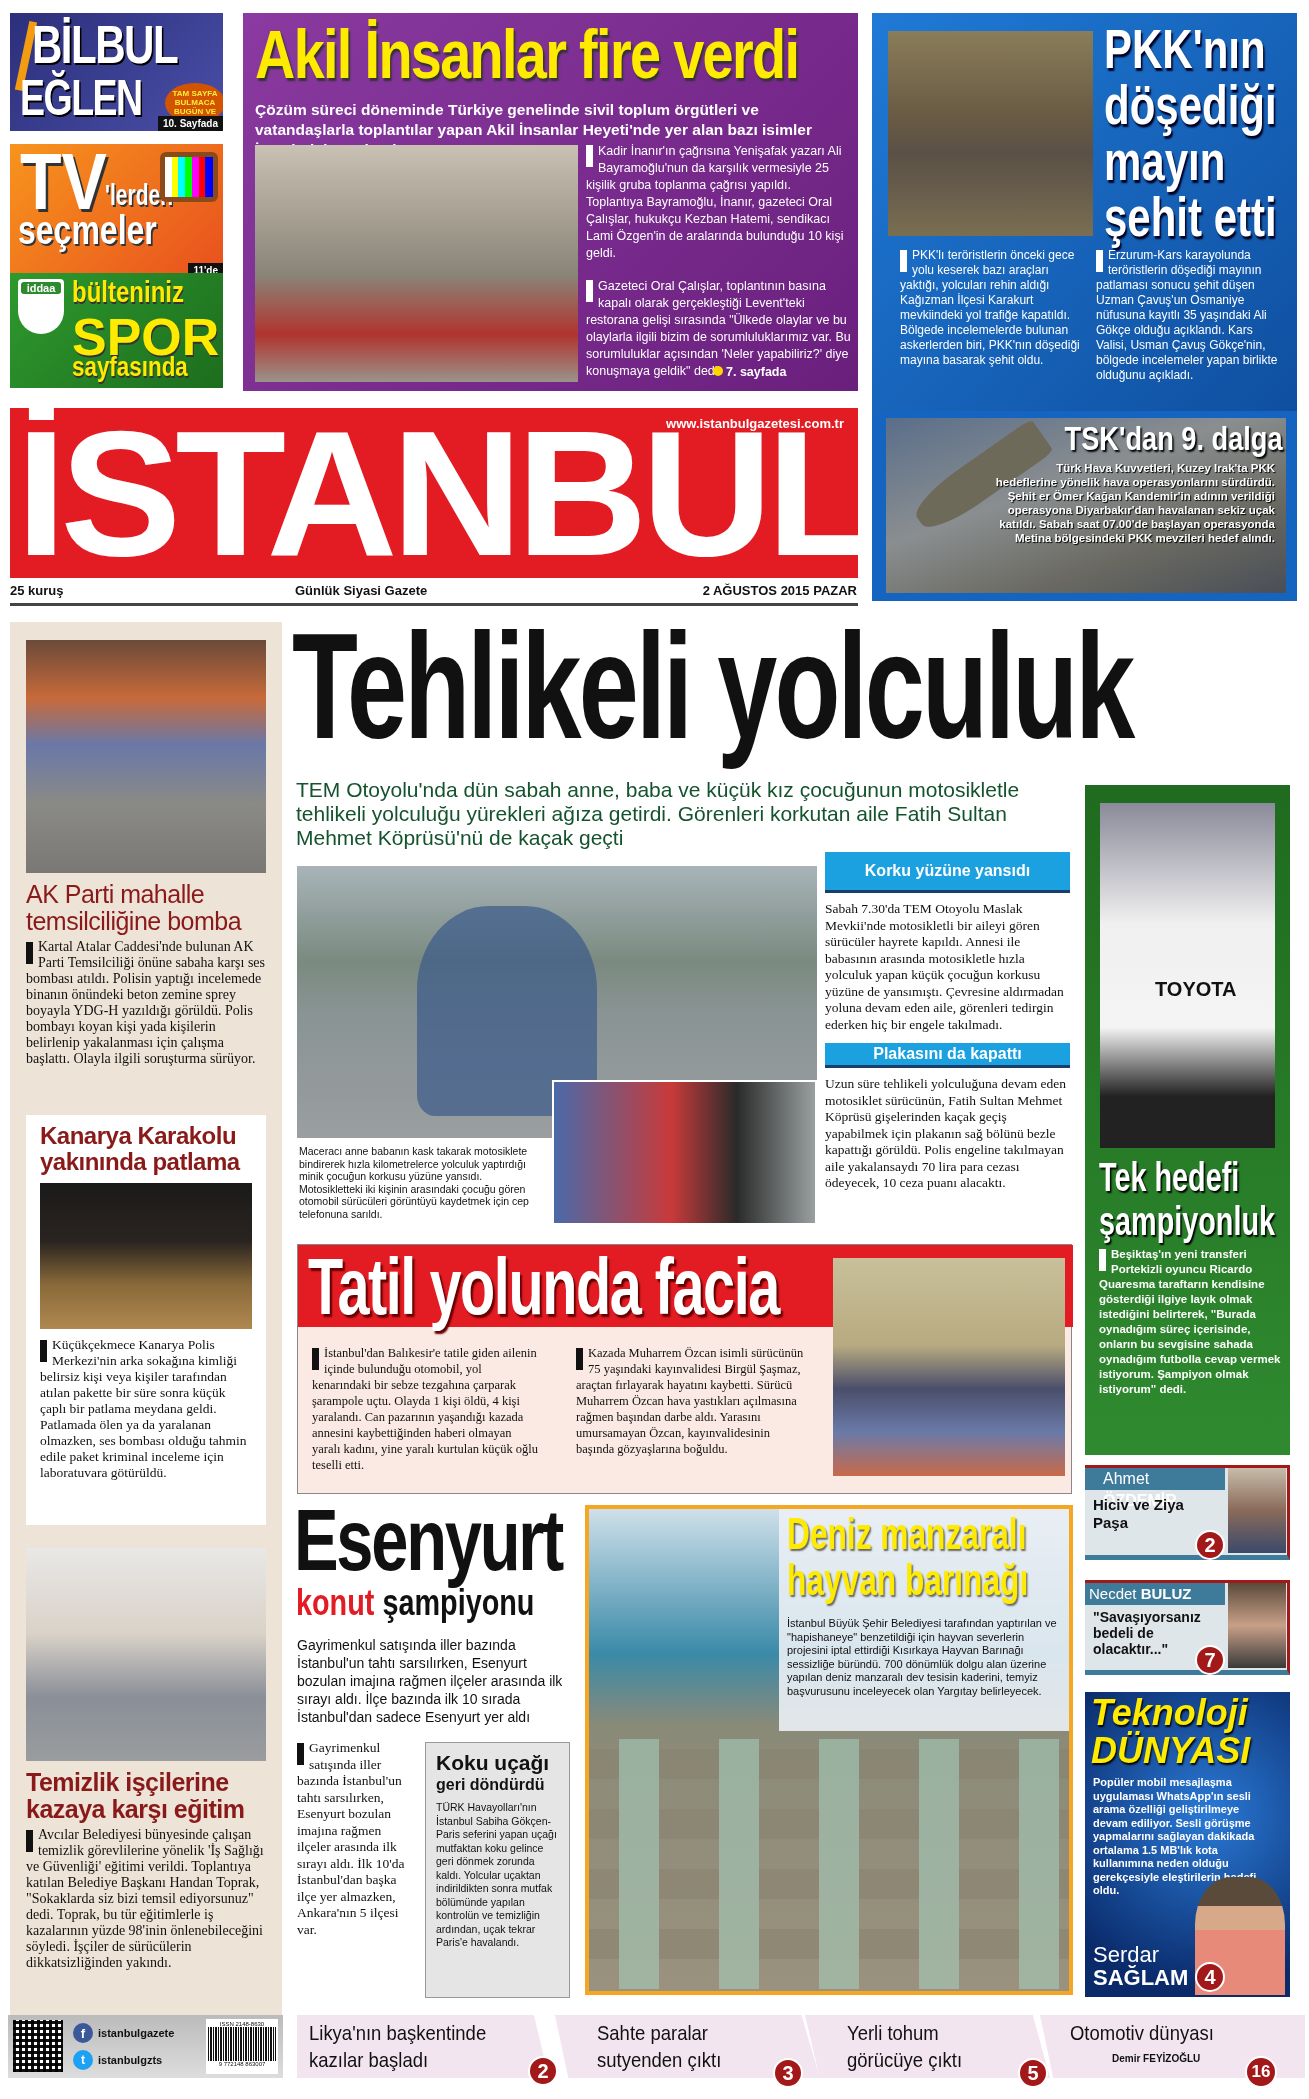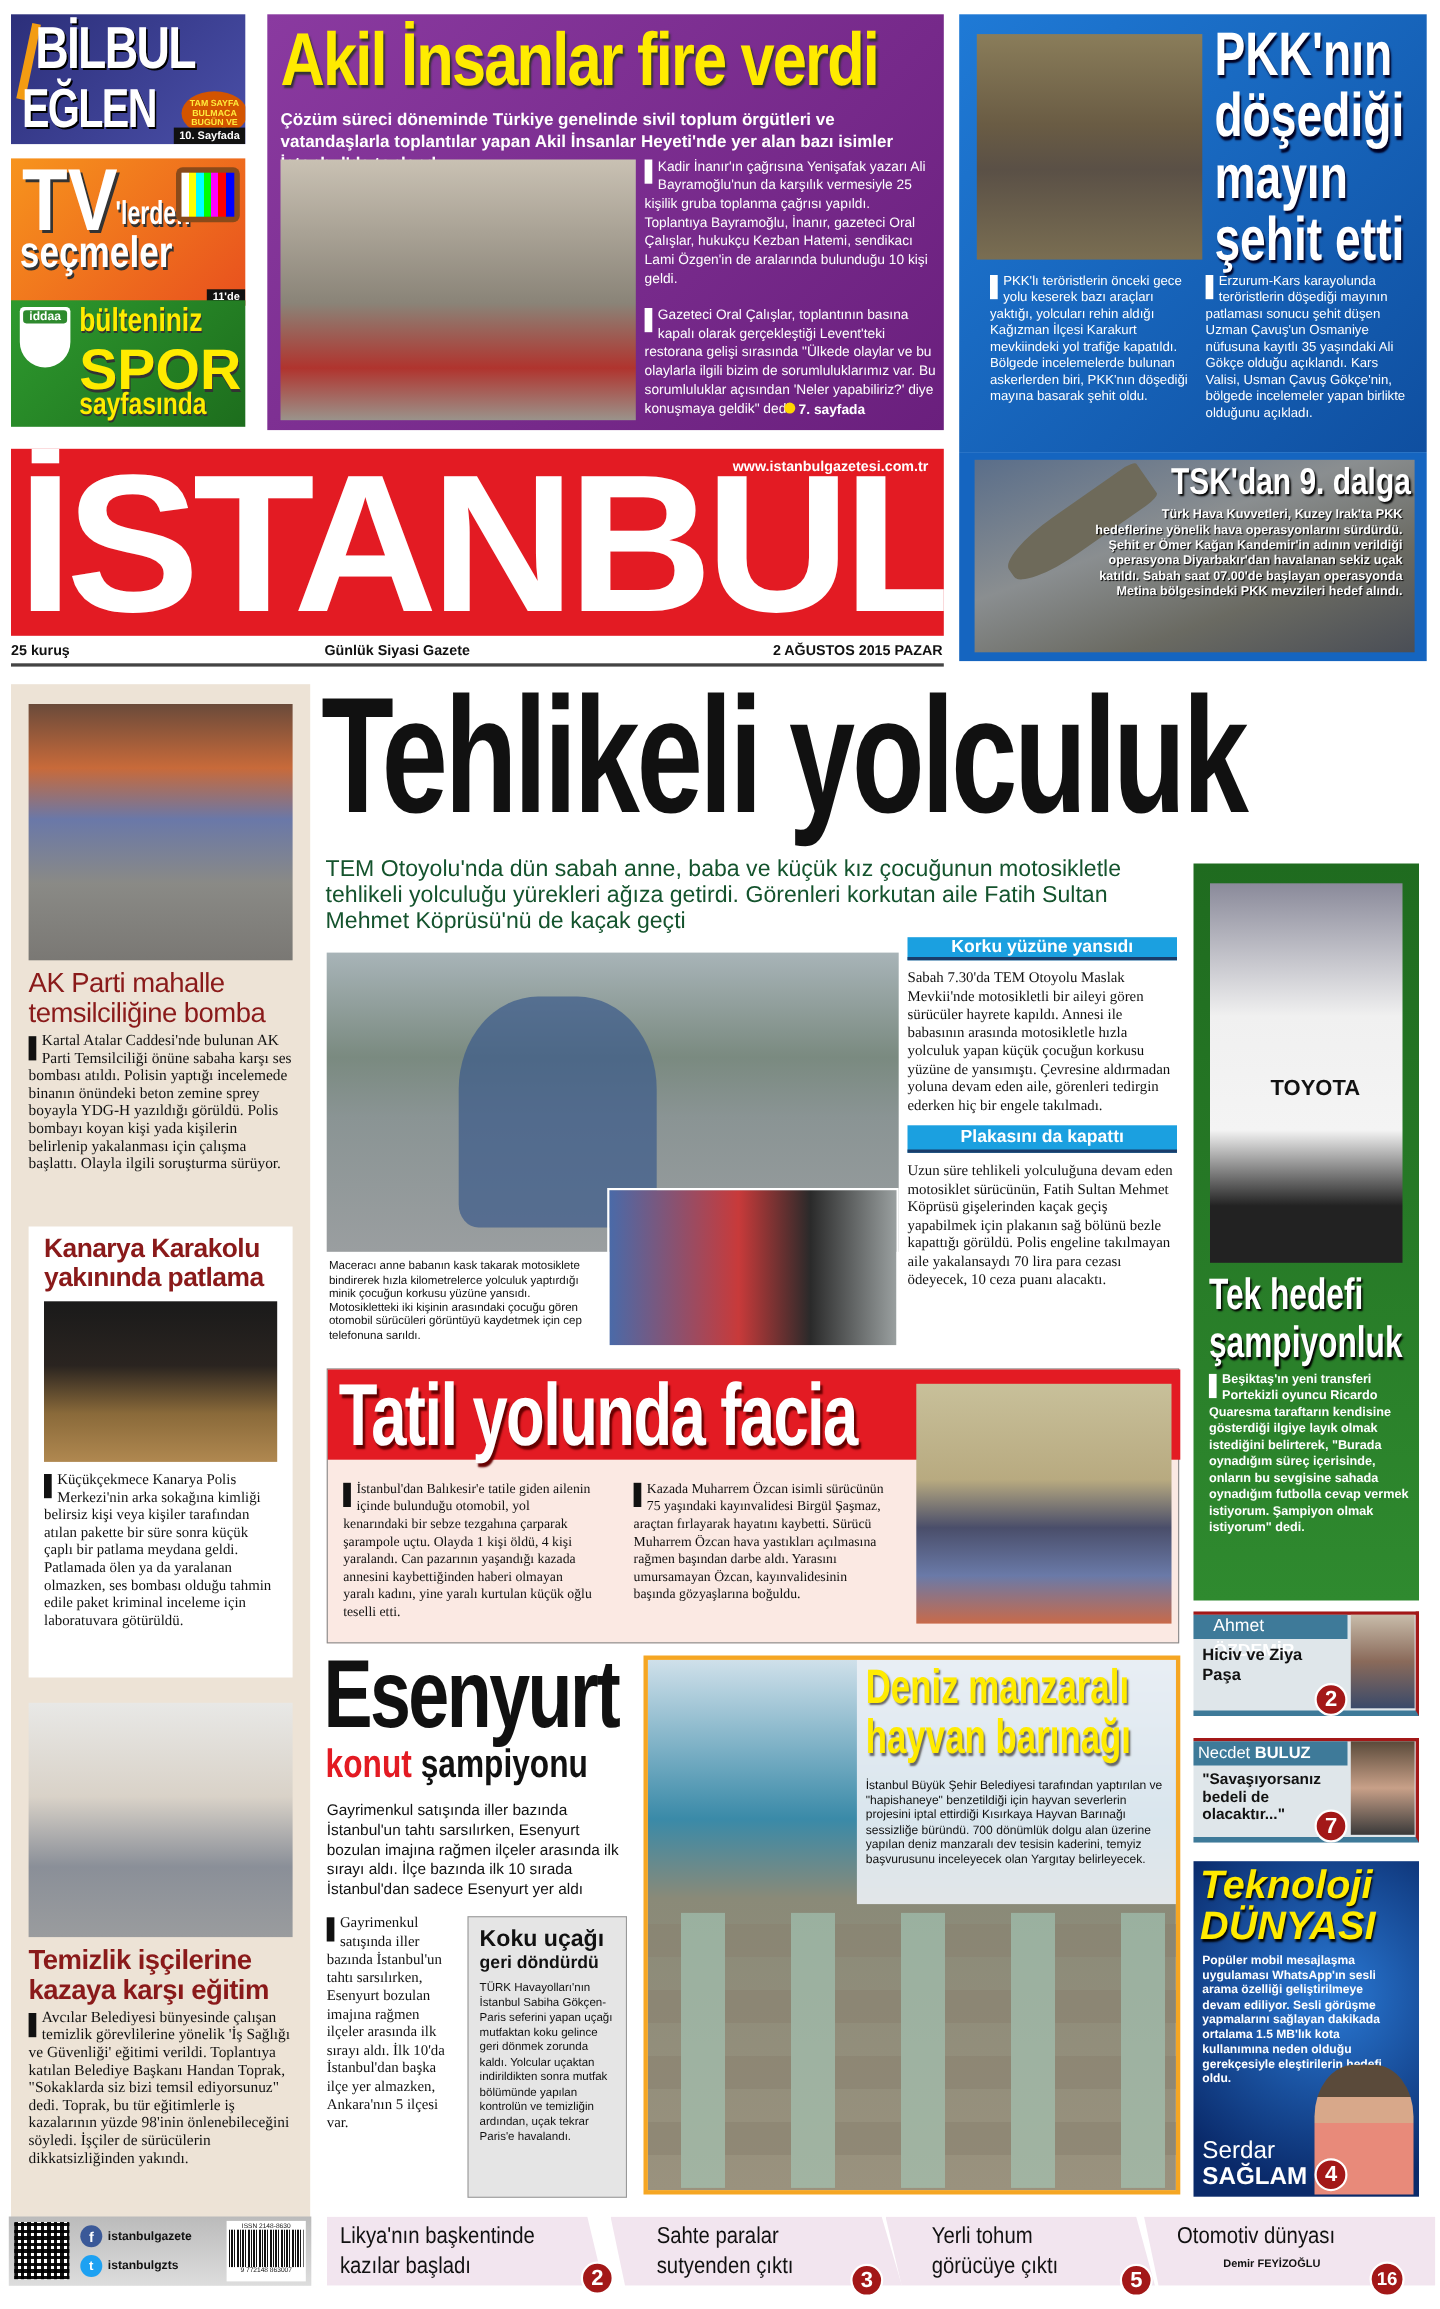--- a/index.html
+++ b/index.html
@@ -99,21 +99,21 @@
 <div class="abs" style="left:292px;top:606px;font-size:150px;font-weight:bold;color:#111;letter-spacing:-4px;line-height:160px;transform:scaleX(.72);transform-origin:left;white-space:nowrap">Tehlikeli yolculuk</div>
 <div class="abs" style="left:296px;top:778px;width:780px;font-size:21px;line-height:24px;color:#14532d">TEM Otoyolu'nda dün sabah anne, baba ve küçük kız çocuğunun motosikletle tehlikeli yolculuğu yürekleri ağıza getirdi. Görenleri korkutan aile Fatih Sultan Mehmet Köprüsü'nü de kaçak geçti</div>
 
 <div class="abs photo" style="left:297px;top:866px;width:520px;height:272px;background:linear-gradient(180deg,#a8b4b8 0%,#7a8a80 35%,#8a9494 55%,#9a9ea0 100%)">
   <div class="abs" style="left:120px;top:40px;width:180px;height:210px;background:#3a5a8a;border-radius:40% 40% 10% 10%;opacity:.7"></div>
 </div>
 <div class="abs photo" style="left:552px;top:1080px;width:265px;height:145px;background:linear-gradient(90deg,#4a6aa8 0%,#c83a3a 45%,#2a2a2a 70%,#9aa0a0 100%);border:2px solid #fff"></div>
 <div class="abs" style="left:299px;top:1145px;width:248px;font-size:10.5px;line-height:12.5px;color:#111">Maceracı anne babanın kask takarak motosiklete bindirerek hızla kilometrelerce yolculuk yaptırdığı minik çocuğun korkusu yüzüne yansıdı. Motosikletteki iki kişinin arasındaki çocuğu gören otomobil sürücüleri görüntüyü kaydetmek için cep telefonuna sarıldı.</div>
 
 <div class="abs" style="left:825px;top:852px;width:245px">
-  <div style="background:#1ba0e0;color:#fff;text-align:center;font-weight:bold;font-size:16px;padding:0 0;border-bottom:3px solid #1a3d6a">Korku yüzüne yansıdı</div>
+  <div style="background:#1ba0e0;color:#fff;text-align:center;font-weight:bold;font-size:16px;padding:10px 0;border-bottom:3px solid #1a3d6a">Korku yüzüne yansıdı</div>
   <div class="serif" style="font-size:13.5px;line-height:16.5px;margin-top:8px">Sabah 7.30'da TEM Otoyolu Maslak Mevkii'nde motosikletli bir aileyi gören sürücüler hayrete kapıldı. Annesi ile babasının arasında motosikletle hızla yolculuk yapan küçük çocuğun korkusu yüzüne de yansımıştı. Çevresine aldırmadan yoluna devam eden aile, görenleri tedirgin ederken hiç bir engele takılmadı.</div>
   <div style="background:#1ba0e0;color:#fff;text-align:center;font-weight:bold;font-size:16px;padding:2px 0;border-bottom:3px solid #1a3d6a;margin-top:10px">Plakasını da kapattı</div>
   <div class="serif" style="font-size:13.5px;line-height:16.5px;margin-top:8px">Uzun süre tehlikeli yolculuğuna devam eden motosiklet sürücünün, Fatih Sultan Mehmet Köprüsü gişelerinden kaçak geçiş yapabilmek için plakanın sağ bölünü bezle kapattığı görüldü. Polis engeline takılmayan aile yakalansaydı 70 lira para cezası ödeyecek, 10 ceza puanı alacaktı.</div>
 </div>
 
 <div class="abs" style="left:1085px;top:785px;width:205px;height:670px;background:linear-gradient(180deg,#1f6b1f,#2f8a2f)">
   <div class="abs photo" style="left:15px;top:18px;width:175px;height:345px;background:linear-gradient(180deg,#8a8a9a 0%,#f0f0f0 35%,#f4f4f4 65%,#222 85%)">
     <div class="abs" style="left:55px;top:175px;font-size:20px;font-weight:bold;color:#111">TOYOTA</div>
   </div>
   <div class="abs" style="left:14px;top:370px;width:240px;font-size:40px;font-weight:bold;color:#fff;line-height:44px;text-shadow:2px 2px 2px #000;transform:scaleX(.72);transform-origin:left">Tek hedefi şampiyonluk</div>

